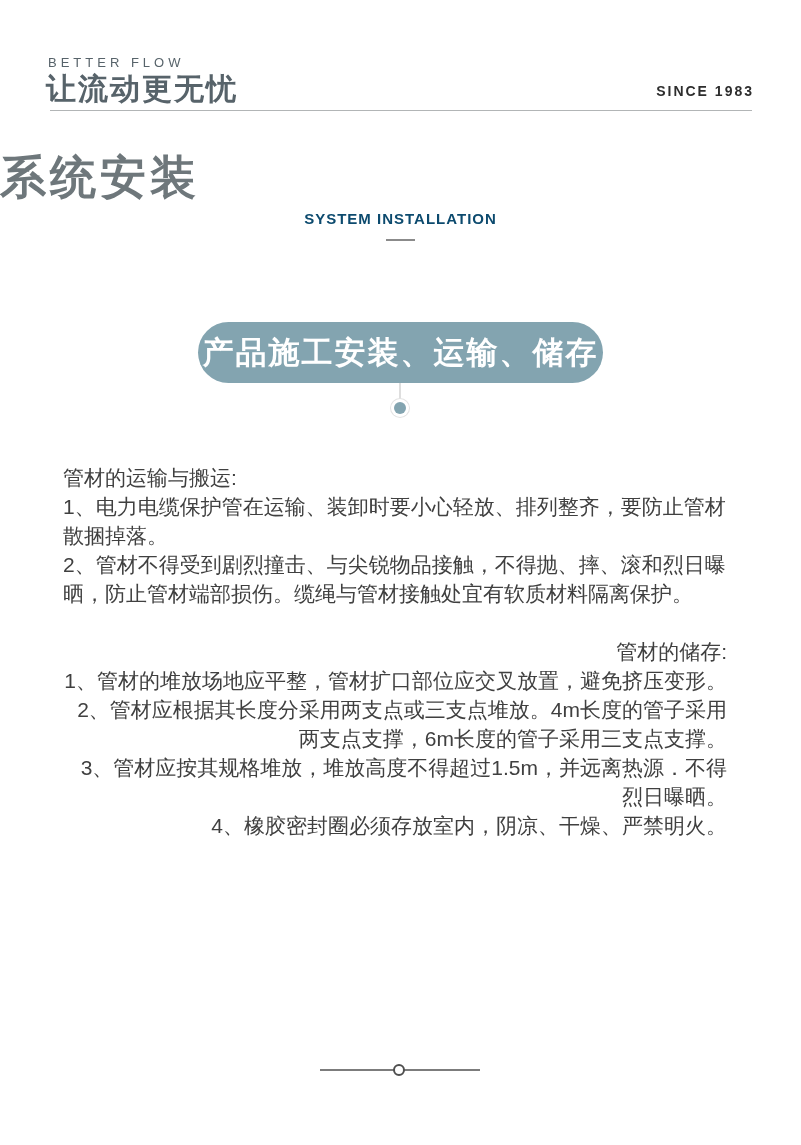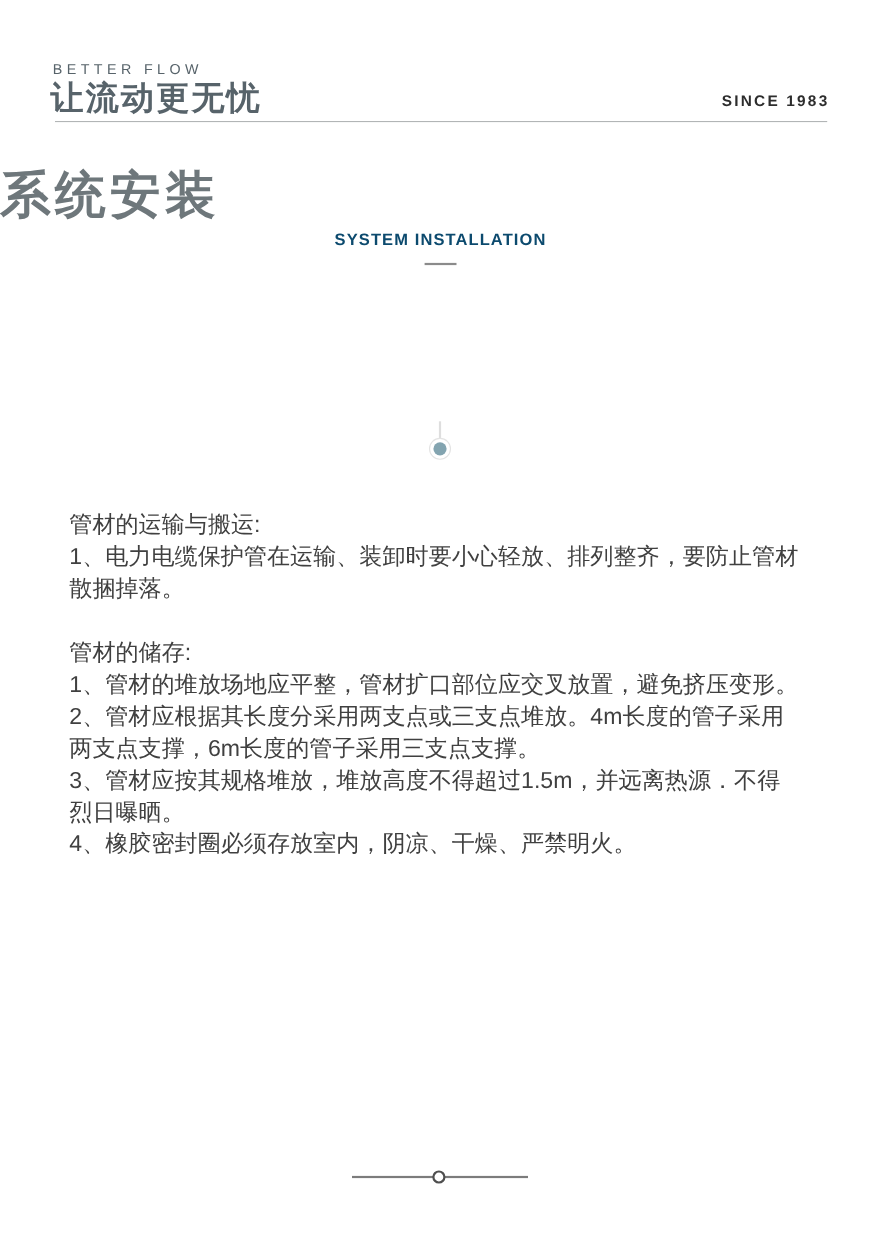--- a/index.html
+++ b/index.html
@@ -83,21 +83,21 @@
 
   
   .content {
     position: absolute; left: 63px; top: 463px;
     width: 664px;
     font-size: 21px; line-height: 29px;
     color: var(--body-text, #404040);
     font-weight: 500;
   }
   .section { margin: 0 0 29px 0; }
-  .section:last-child { margin-bottom: 0; }
+  .section:last-child { margin-bottom: 0; text-align: right; }
   .section-heading { margin: 0; font-weight: 500; }
   .section-item { margin: 0; }
 
   
   .footer-line {
     position: absolute; left: 320px; top: 1069px;
     width: 160px; height: 2px;
     background: #7c7c7c;
   }
   .footer-circle {
@@ -114,29 +114,31 @@
 
   <div class="brand-tagline">BETTER FLOW</div>
   <div class="brand-logo">让流动更无忧</div>
   <div class="since-label">SINCE 1983</div>
   <div class="header-rule"></div>
 
   <div class="page-title">系统安装</div>
   <div class="page-subtitle">SYSTEM INSTALLATION</div>
   <div class="title-dash"></div>
 
+  <div class="section-banner">产品施工安装、运输、储存</div>
   <div class="banner-connector-line"></div>
   <div class="banner-connector-dot"></div>
 
   <div class="content">
 
 
     <div class="section">
       <p class="section-heading">管材的运输与搬运:</p>
       <p class="section-item">1、电力电缆保护管在运输、装卸时要小心轻放、排列整齐，要防止管材散捆掉落。</p>
+      <p class="section-item">2、管材不得受到剧烈撞击、与尖锐物品接触，不得抛、摔、滚和烈日曝晒，防止管材端部损伤。缆绳与管材接触处宜有软质材料隔离保护。</p>
     </div>
 
     <div class="section">
       <p class="section-heading">管材的储存:</p>
       <p class="section-item">1、管材的堆放场地应平整，管材扩口部位应交叉放置，避免挤压变形。</p>
       <p class="section-item">2、管材应根据其长度分采用两支点或三支点堆放。4m长度的管子采用两支点支撑，6m长度的管子采用三支点支撑。</p>
       <p class="section-item">3、管材应按其规格堆放，堆放高度不得超过1.5m，并远离热源．不得烈日曝晒。</p>
       <p class="section-item">4、橡胶密封圈必须存放室内，阴凉、干燥、严禁明火。</p>
     </div>
 

